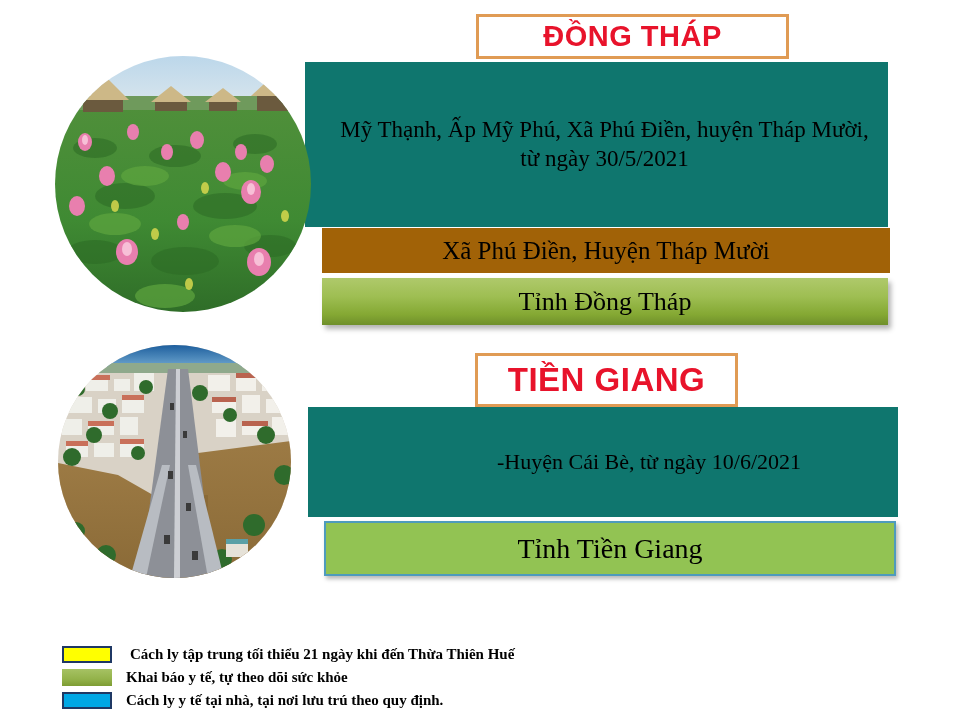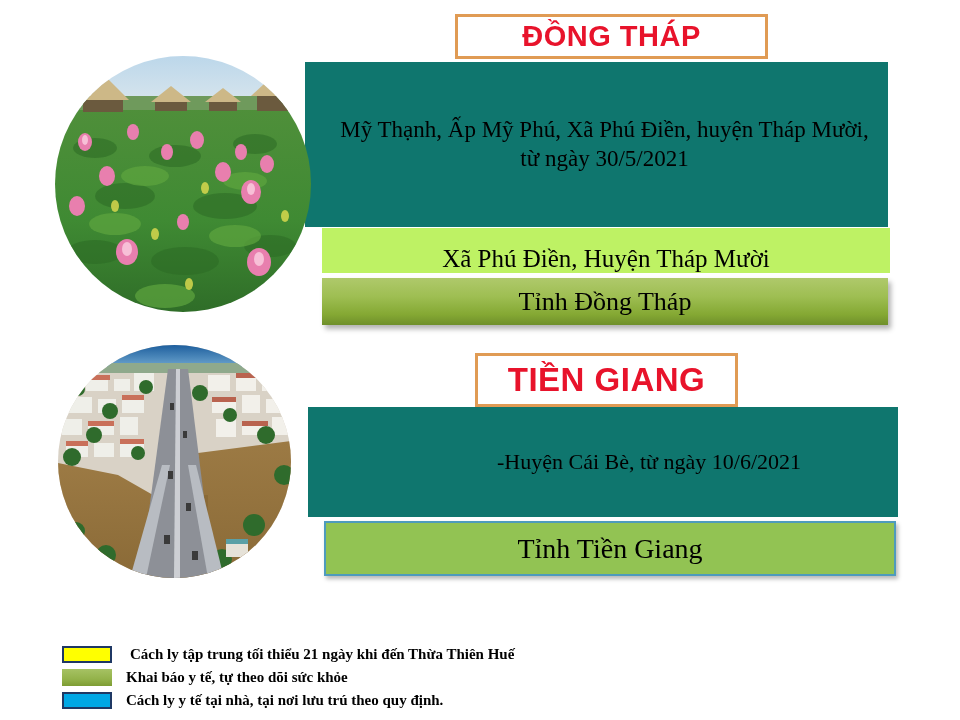--- a/index.html
+++ b/index.html
@@ -25,21 +25,21 @@
     justify-content: center;
     box-sizing: border-box;
     z-index: 6;
   }
   .title-plate span {
     font-family: "Liberation Sans", sans-serif;
     font-weight: bold;
     color: #E8132B;
     letter-spacing: 0.5px;
   }
-  #plate-dongthap { left: 455px; top: 14px; width: 313px; height: 45px; }
+  #plate-dongthap { left: 476px; top: 14px; width: 313px; height: 45px; }
   #plate-dongthap span { font-size: 29px; }
   #plate-tiengiang { left: 475px; top: 353px; width: 263px; height: 54px; }
   #plate-tiengiang span { font-size: 33px; }
 
   
   .panel-yellow {
     position: absolute;
     background: #0f766e;
     display: flex;
     align-items: center;
@@ -64,23 +64,23 @@
   #panel-tiengiang-detail .body-text {
     text-align: left;
     font-size: 22px;
     line-height: 1.28;
     margin-left: 70px;
   }
 
   
   .bar-blue {
     position: absolute;
-    background: #bef264;
-    display: flex;
-    align-items: flex-end;
+    background: #a16207;
+    display: flex;
+    align-items: center;
     justify-content: center;
     z-index: 3;
     box-sizing: border-box;
   }
   #bar-dongthap-commune {
     left: 322px; top: 228px; width: 568px; height: 45px;
   }
   #bar-dongthap-commune span {
     font-size: 25px;
     color: #000000;

